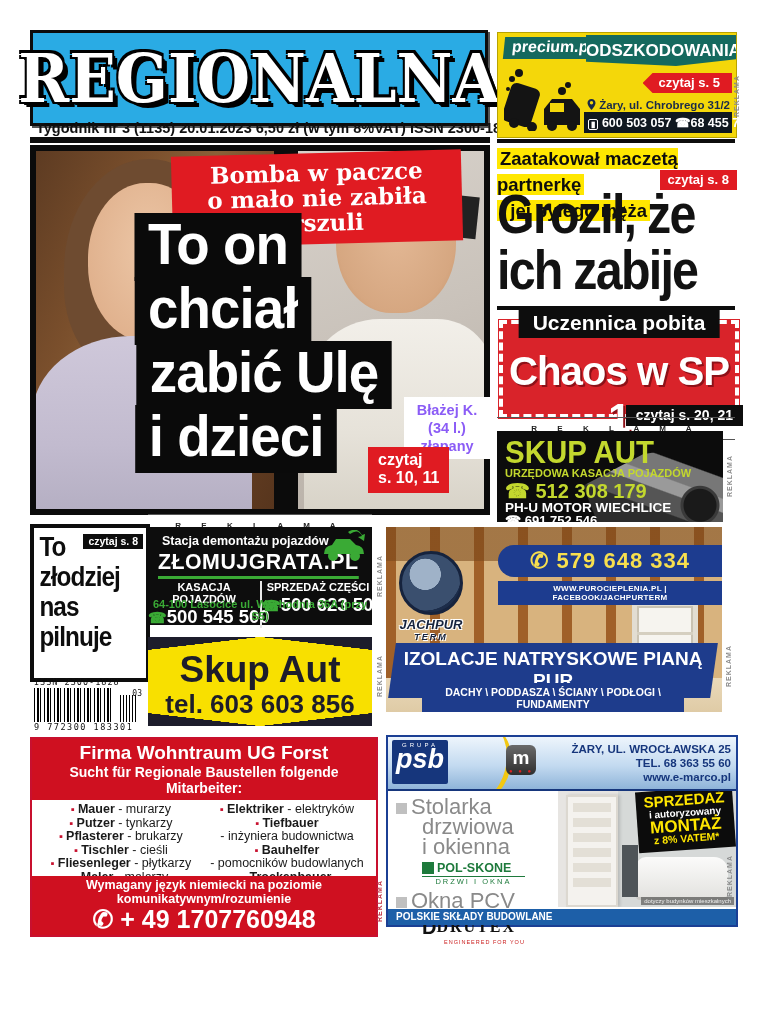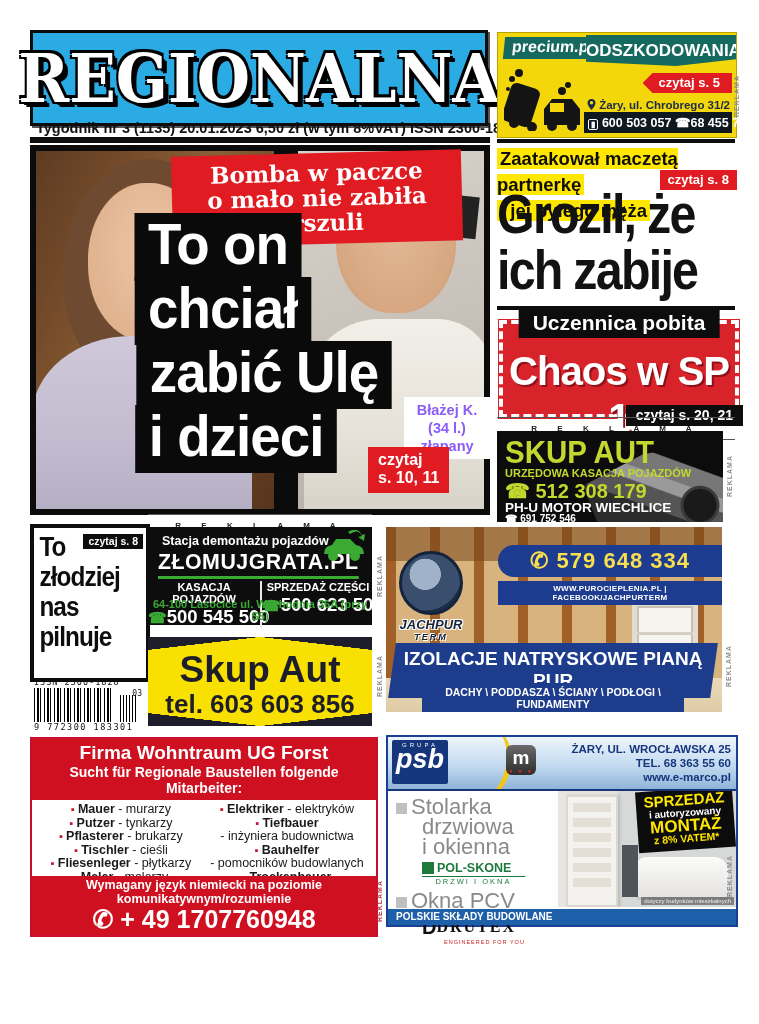--- a/index.html
+++ b/index.html
@@ -80,21 +80,21 @@
   #skupdark .car{position:absolute;right:-10px;top:8px;width:150px;height:85px;
       background:
         radial-gradient(circle at 78% 78%, #1a1a1a 0 16px, #3a3a3a 17px 19px, transparent 20px),
         linear-gradient(200deg, transparent 30%, #777 31% 45%, #9a9a9a 46% 55%, #555 56% 70%, #2c2c2c 71%);
       clip-path:polygon(0 55%,40% 18%,100% 0,100% 100%,10% 100%);}
   #skupdark .t1{position:absolute;left:8px;top:4px;color:#c3d82e;font-weight:900;font-size:31px;
       letter-spacing:0px;transform:scaleX(.95);transform-origin:left;}
   #skupdark .t2{position:absolute;left:8px;top:36px;color:#c3d82e;font-weight:800;font-size:11px;}
   #skupdark .t3{position:absolute;left:8px;top:48px;color:#c3d82e;font-weight:900;font-size:20px;}
   #skupdark .t4{position:absolute;left:8px;top:69px;color:#fff;font-weight:900;font-size:13.5px;}
-  #skupdark .t5{position:absolute;left:8px;top:82px;color:#fff;font-weight:900;font-size:10px;}
+  #skupdark .t5{position:absolute;left:8px;top:82px;color:#fff;font-weight:900;font-size:13px;}
   
   #thief{left:30px;top:524px;width:112px;height:150px;border:4px solid #0d0d0d;background:#fff;}
   #thief .cta{position:absolute;right:3px;top:6px;background:#0d0d0d;color:#fff;font-weight:900;
       font-size:10.5px;padding:1px 5px 2px;}
   #thief .l{color:#0d0d0d;font-weight:900;font-size:27px;line-height:30px;padding-left:6px;
       letter-spacing:-1px;transform:scaleX(.9);transform-origin:left;}
   #barcode{left:34px;top:677px;width:110px;font-family:"DejaVu Sans Mono",monospace;color:#111;}
   #barcode .issn{font-size:8.5px;letter-spacing:1px;}
   #barcode .bars{margin-top:1px;width:78px;height:34px;display:inline-block;vertical-align:top;
       background:repeating-linear-gradient(90deg,#000 0 1px,#fff 1px 3px,#000 3px 5px,#fff 5px 6px,#000 6px 7px,#fff 7px 10px);}

